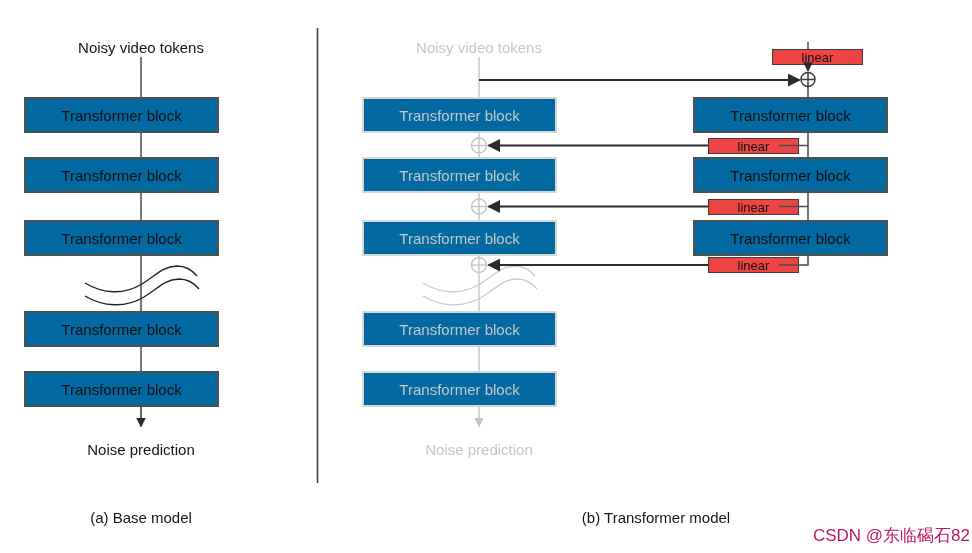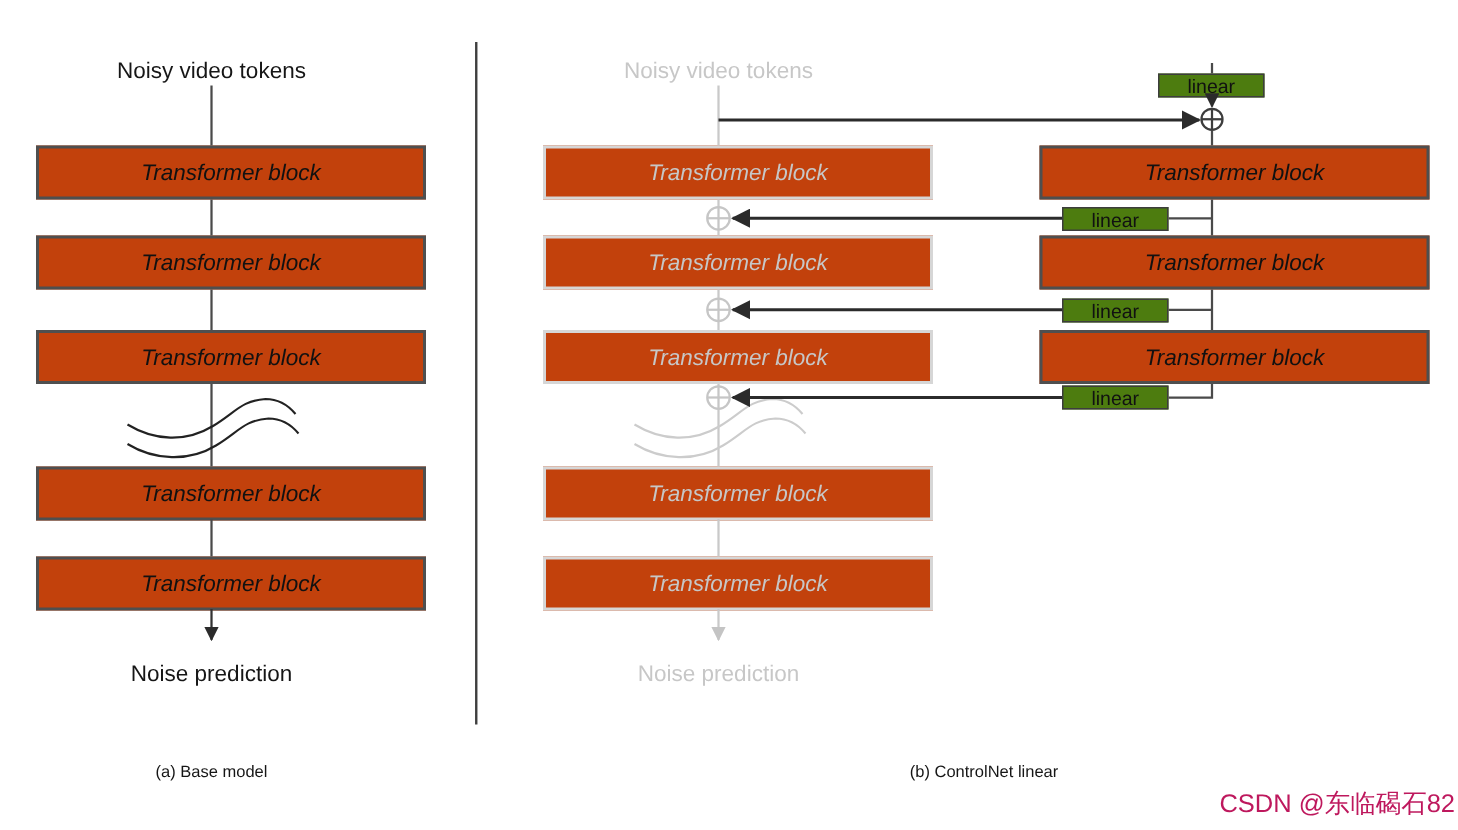--- a/index.html
+++ b/index.html
@@ -8,46 +8,46 @@
     width:972px;height:553px;
     background:#ffffff;
     font-family:"Liberation Sans", sans-serif;
     overflow:hidden;
   }
   .overlay{
     position:absolute;left:0;top:0;width:972px;height:553px;
     pointer-events:none;z-index:5;
   }
   .block{
-    position:absolute;width:260px;height:36px;
+    position:absolute;width:195px;height:36px;
     box-sizing:border-box;
-    background:#c2410c;
+    background:#0369a1;
     display:flex;align-items:center;justify-content:center;
-    font-size:15px;z-index:2;font-style:italic;
+    font-size:15px;z-index:2;
   }
   .block.dark{border:2px solid #4f4f4f;color:#111111;}
   .block.light{border:2px solid #d6d6d6;color:#c7c7c7;}
   .linearbox{
-    position:absolute;width:71px;height:16px;
+    position:absolute;width:91px;height:16px;
     box-sizing:border-box;
-    background:#4d7c0f;
+    background:#ef4444;
     border:1.5px solid #3d3d3d;color:#111111;
     display:flex;align-items:center;justify-content:center;
     font-size:13px;z-index:2;
   }
   .lbl{
     position:absolute;z-index:3;
     white-space:nowrap;
     font-size:15px;color:#161616;
     transform:translateX(-50%);
   }
   .lbl.gray{color:#c7c7c7;}
   .caption{
     position:absolute;z-index:3;white-space:nowrap;
-    font-size:11px;color:#161616;transform:translateX(-50%);
+    font-size:15px;color:#161616;transform:translateX(-50%);
   }
   .watermark{
     position:absolute;right:2px;top:524px;z-index:3;
     font-size:17px;color:#be185d;white-space:nowrap;
   }
 </style>
 </head>
 <body>
 
 <div class="canvas">
@@ -141,21 +141,21 @@
   <div class="lbl" style="left:141px;top:441px;">Noise prediction</div>
   <div class="caption" style="left:141px;top:509px;">(a) Base model</div>
 
   <div class="lbl gray" style="left:479px;top:39px;">Noisy video tokens</div>
   <div class="block light" style="left:362px;top:97px;">Transformer block</div>
   <div class="block light" style="left:362px;top:157px;">Transformer block</div>
   <div class="block light" style="left:362px;top:220px;">Transformer block</div>
   <div class="block light" style="left:362px;top:311px;">Transformer block</div>
   <div class="block light" style="left:362px;top:371px;">Transformer block</div>
   <div class="lbl gray" style="left:479px;top:441px;">Noise prediction</div>
-  <div class="caption" style="left:656px;top:509px;">(b) ControlNet linear</div>
+  <div class="caption" style="left:656px;top:509px;">(b) Transformer model</div>
 
   <div class="linearbox" style="left:772px;top:49px;">linear</div>
   <div class="block dark" style="left:693px;top:97px;">Transformer block</div>
   <div class="linearbox" style="left:708px;top:138px;">linear</div>
   <div class="block dark" style="left:693px;top:157px;">Transformer block</div>
   <div class="linearbox" style="left:708px;top:199px;">linear</div>
   <div class="block dark" style="left:693px;top:220px;">Transformer block</div>
   <div class="linearbox" style="left:708px;top:257px;">linear</div>
 
   <div class="watermark">CSDN @东临碣石82</div>

